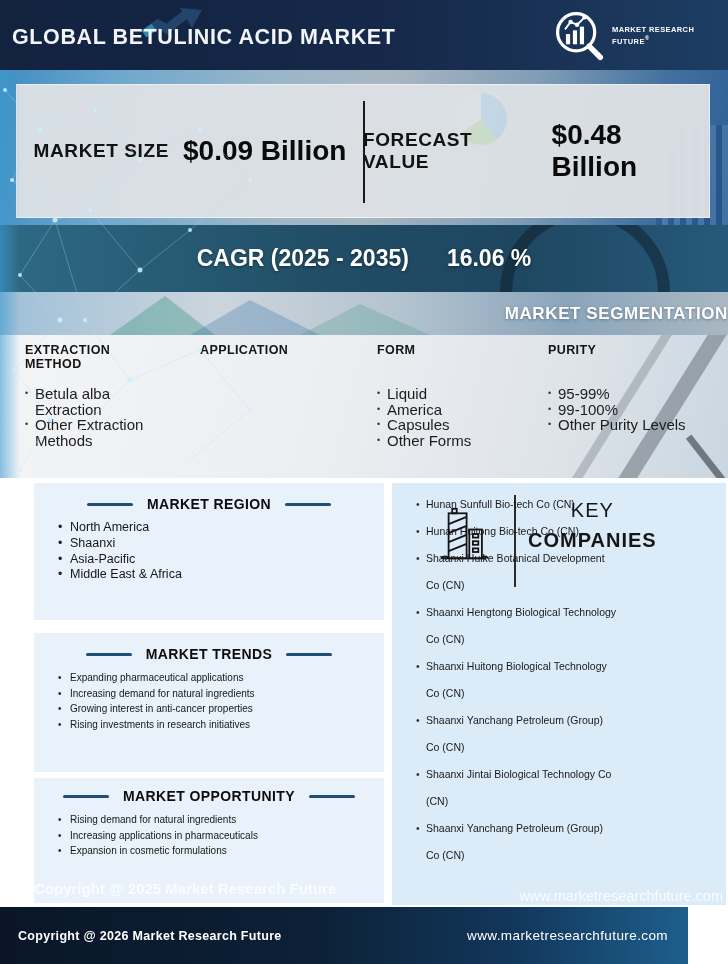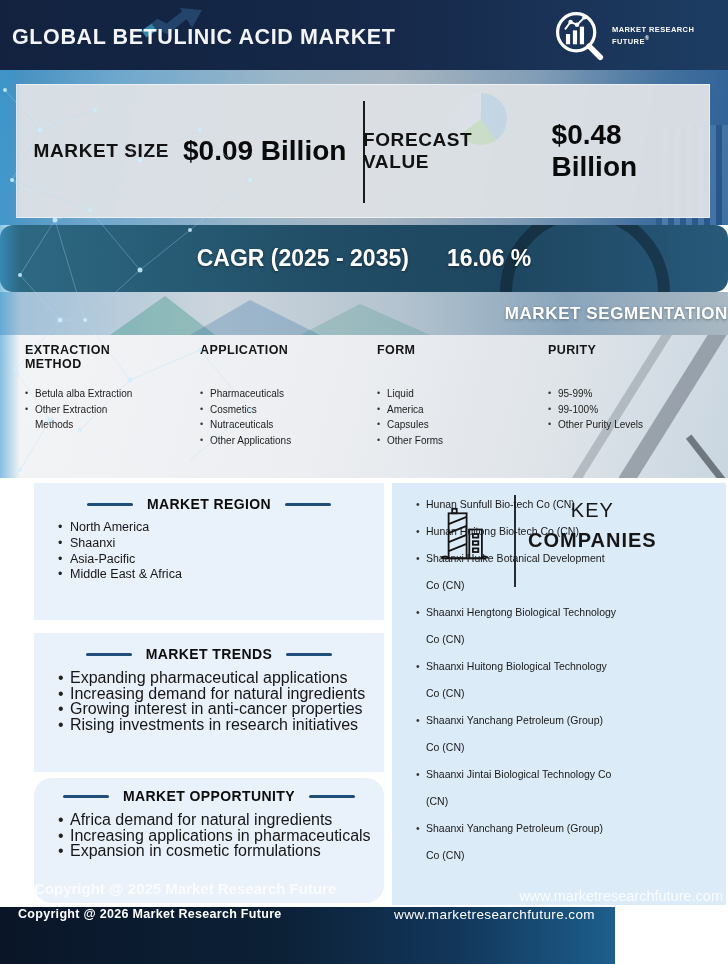--- a/index.html
+++ b/index.html
@@ -25,21 +25,21 @@
     background:rgba(221,225,229,.96);border:1px solid rgba(255,255,255,.55);display:flex;}
   .hero-pie{position:absolute;left:438px;top:8px;width:52px;height:52px;border-radius:50%;opacity:.45;
     background:conic-gradient(#a8cbe4 0 40%,#b8d9a8 40% 65%,#dbe3ea 65% 100%);}
   .hero-divider{position:absolute;left:50%;top:16px;width:2px;height:102px;background:#1b1b1b;}
   .hero-half{position:relative;width:50%;height:100%;display:flex;flex-direction:row;justify-content:center;align-items:center;gap:14px;}
   .hero-label{font-size:19px;font-weight:700;color:#121212;letter-spacing:.6px;}
   .hero-value{font-size:28px;font-weight:700;color:#0a0a0a;}
 
   
   .cagr{position:absolute;left:0;top:225px;width:728px;height:67px;overflow:hidden;
-    background:linear-gradient(90deg,#2e6a84 0%,#214d66 45%,#1e4660 70%,#27597a 100%);border-radius:13px;}
+    background:linear-gradient(90deg,#2e6a84 0%,#214d66 45%,#1e4660 70%,#27597a 100%);}
   .cagr-ring{position:absolute;right:58px;top:-18px;width:170px;height:170px;border-radius:50%;
     border:12px solid rgba(12,22,32,.45);}
   .cagr-row{position:relative;height:100%;display:flex;align-items:center;justify-content:center;gap:38px;
     color:#ffffff;font-size:23px;font-weight:700;text-shadow:0 1px 3px rgba(0,0,0,.45);}
 
   
   .segband{position:absolute;left:0;top:292px;width:728px;height:43px;overflow:hidden;
     background:linear-gradient(90deg,#9fc0d8 0%,#ccd5dd 30%,#b3c3cf 55%,#8aa5bb 78%,#a9b8c2 100%);}
   .segband-deco{position:absolute;left:0;top:0;width:728px;height:43px;}
   .segband-title{position:relative;text-align:right;line-height:43px;color:#ffffff;font-size:17px;
@@ -47,67 +47,67 @@
 
   
   .segpanel{position:absolute;left:0;top:335px;width:728px;height:143px;overflow:hidden;
     background:linear-gradient(105deg,#f3f4f6 0%,#eceef1 45%,#dfe4e9 75%,#c9d6e0 100%);}
   .streak-a{position:absolute;right:56px;top:-30px;width:16px;height:230px;background:rgba(45,55,65,.35);transform:rotate(32deg);}
   .streak-b{position:absolute;right:110px;top:-30px;width:9px;height:230px;background:rgba(45,55,65,.22);transform:rotate(32deg);}
   .streak-pen{position:absolute;right:2px;top:90px;width:7px;height:110px;background:rgba(35,40,48,.55);transform:rotate(-38deg);}
   .seg-col{position:absolute;top:9px;}
   .seg-col h3{margin:0;font-size:12.5px;font-weight:700;color:#141414;letter-spacing:.4px;line-height:13.5px;min-height:29px;}
   .seg-col ul{margin:13px 0 0 0;padding:0;list-style:none;}
-  .seg-col li{position:relative;padding-left:10px;font-size:10px;color:#1c1c1c;line-height:15.5px;}
+  .seg-col li{position:relative;padding-left:10px;font-size:15px;color:#1c1c1c;line-height:15.5px;}
   .seg-col li::before{content:"•";position:absolute;left:0;top:0;color:#333;font-size:9px;}
   .col-extraction{left:25px;width:120px;}
   .col-application{left:200px;width:160px;}
   .col-form{left:377px;width:150px;}
   .col-purity{left:548px;width:170px;}
 
   
   .plexus{position:absolute;left:0;top:70px;width:320px;height:408px;pointer-events:none;}
   .left-glow{position:absolute;left:0;top:70px;width:20px;height:408px;
     background:linear-gradient(90deg,rgba(60,155,210,.6),rgba(60,155,210,0));}
 
   
   .lower{position:absolute;left:16px;top:478px;width:728px;height:499px;background:#ffffff;}
   .card{position:absolute;background:#e9f1fa;}
   .card-region{left:18px;top:5px;width:350px;height:137px;}
   .card-trends{left:18px;top:155px;width:350px;height:139px;}
-  .card-opportunity{left:18px;top:300px;width:350px;height:125px;border-radius:18px;}
+  .card-opportunity{left:18px;top:300px;width:350px;height:125px;}
   .card-companies{left:376px;top:5px;width:334px;height:422px;background:#dcebf8;}
 
   .card-heading-row{display:flex;align-items:center;justify-content:center;gap:14px;padding-top:13px;}
   .card-opportunity .card-heading-row{padding-top:10px;}
   .dash{width:46px;height:3px;background:#1f4e79;border-radius:2px;flex:0 0 auto;}
   .card-heading{font-size:14px;font-weight:700;color:#0d0d0d;letter-spacing:.4px;white-space:nowrap;}
 
   .card ul{margin:8px 0 0 0;padding:0 10px 0 24px;list-style:none;}
-  .card li{position:relative;padding-left:12px;font-size:16px;color:#161616;line-height:15.6px;}
+  .card li{position:relative;padding-left:12px;font-size:10px;color:#161616;line-height:15.6px;}
   .card li::before{content:"•";position:absolute;left:0;top:0;color:#222;}
   .card-region li{font-size:12.5px;line-height:15.8px;}
 
   
   .companies-head{position:absolute;left:0;top:0;width:334px;height:110px;text-align:center;}
   .building-icon{position:absolute;left:44px;top:22px;}
   .companies-divider{position:absolute;left:122px;top:12px;width:2px;height:92px;background:#2b2b2b;}
   .companies-title{position:absolute;left:136px;top:12px;color:#161616;font-size:20px;line-height:30px;letter-spacing:1px;}
   .companies-title .bold{font-weight:700;}
   .companies-list{position:relative;z-index:6;margin:0;padding:117px 0 0 22px;width:237px;list-style:none;}
   .companies-list li{position:relative;padding-left:10px;font-size:10.5px;color:#181818;line-height:27px;}
   .companies-list li::before{content:"•";position:absolute;left:0;top:0;color:#333;}
 
   .watermark-left{position:absolute;left:18px;top:402px;color:rgba(255,255,255,.78);font-size:15px;font-weight:700;}
   .watermark-right{position:absolute;right:21px;top:410px;color:rgba(255,255,255,.85);font-size:14.5px;}
 
   
-  .footer{position:absolute;left:0;top:907px;width:615px;height:57px;z-index:5;
+  .footer{position:absolute;left:0;top:907px;width:688px;height:57px;z-index:5;
     background:linear-gradient(90deg,#0a1628 0%,#0c2036 45%,#12375c 75%,#1d5f8c 100%);
-    display:flex;justify-content:space-between;padding:0 20px 0 18px;}
+    display:flex;align-items:center;justify-content:space-between;padding:0 20px 0 18px;}
   .footer-copy{color:#ffffff;font-size:12.5px;font-weight:700;letter-spacing:.3px;}
   .footer-site{color:#ffffff;font-size:13.5px;letter-spacing:.4px;}
 </style>
 </head>
 <body>
 
 <div class="poster">
 
   <div class="header">
     <svg class="header-arrow" viewBox="0 0 70 34">
@@ -172,26 +172,20 @@
 
     <div class="seg-col col-extraction">
       <h3>EXTRACTION METHOD</h3>
       <ul>
           <li>Betula alba Extraction</li>
           <li>Other Extraction Methods</li>
         </ul>
     </div>
     <div class="seg-col col-application">
       <h3>APPLICATION</h3>
-      <ul>
-          <li>Pharmaceuticals</li>
-          <li>Cosmetics</li>
-          <li>Nutraceuticals</li>
-          <li>Other Applications</li>
-        </ul>
     </div>
     <div class="seg-col col-form">
       <h3>FORM</h3>
       <ul>
           <li>Liquid</li>
           <li>America</li>
           <li>Capsules</li>
           <li>Other Forms</li>
         </ul>
     </div>
@@ -269,21 +263,21 @@
         </ul>
     </div>
 
     <div class="card card-opportunity">
       <div class="card-heading-row">
         <span class="dash"></span>
         <span class="card-heading">MARKET OPPORTUNITY</span>
         <span class="dash"></span>
       </div>
       <ul>
-          <li>Africa demand for natural ingredients</li>
+          <li>Rising demand for natural ingredients</li>
           <li>Increasing applications in pharmaceuticals</li>
           <li>Expansion in cosmetic formulations</li>
         </ul>
     </div>
 
     <div class="card card-companies">
       <div class="companies-head">
         <svg class="building-icon" width="54" height="58" viewBox="0 0 60 62">
           <g fill="none" stroke="#141414" stroke-width="2">
             <path d="M6 58 H56"></path>

